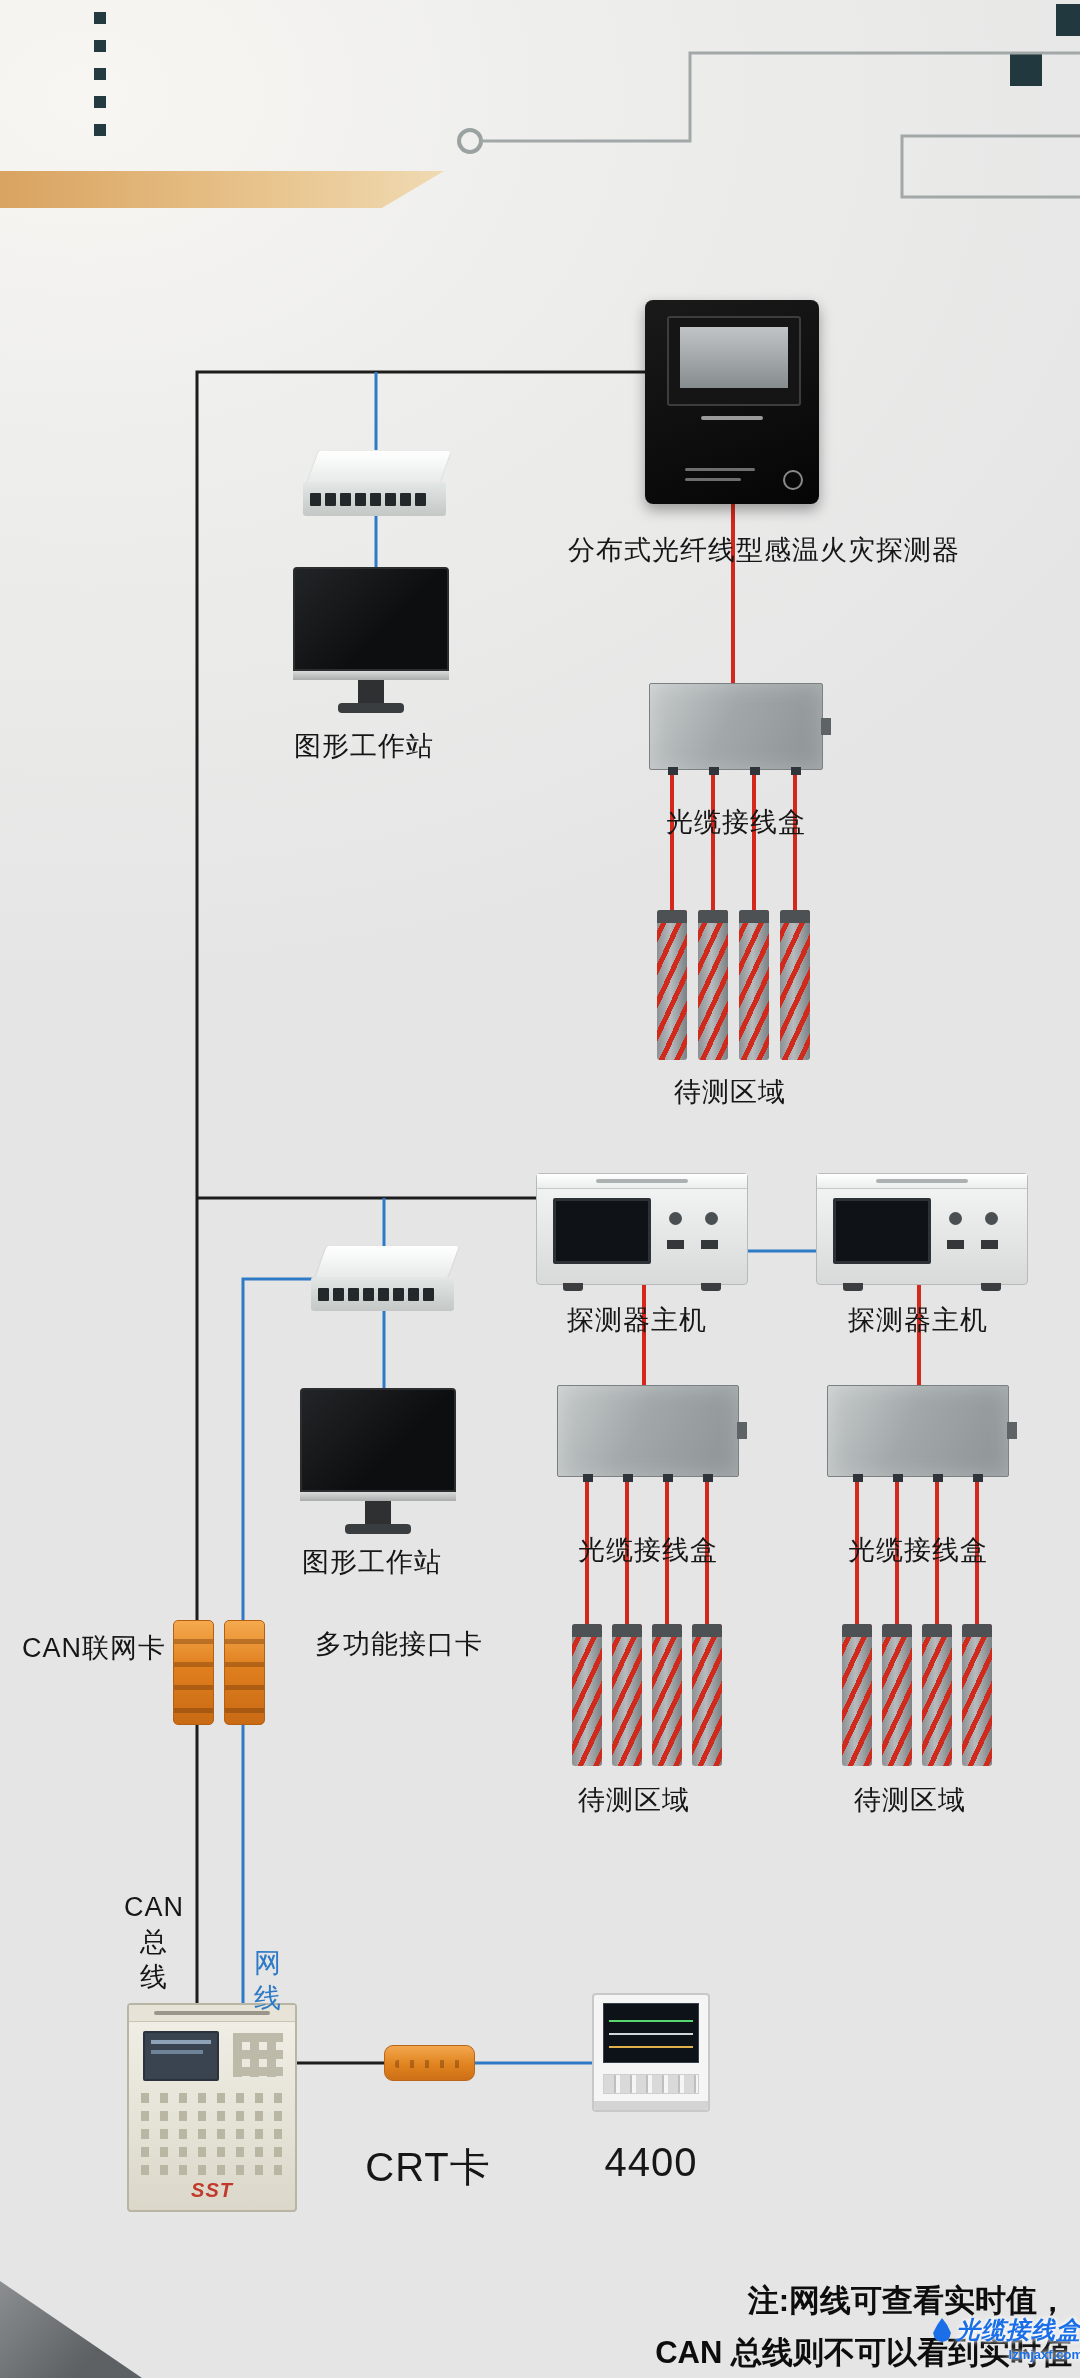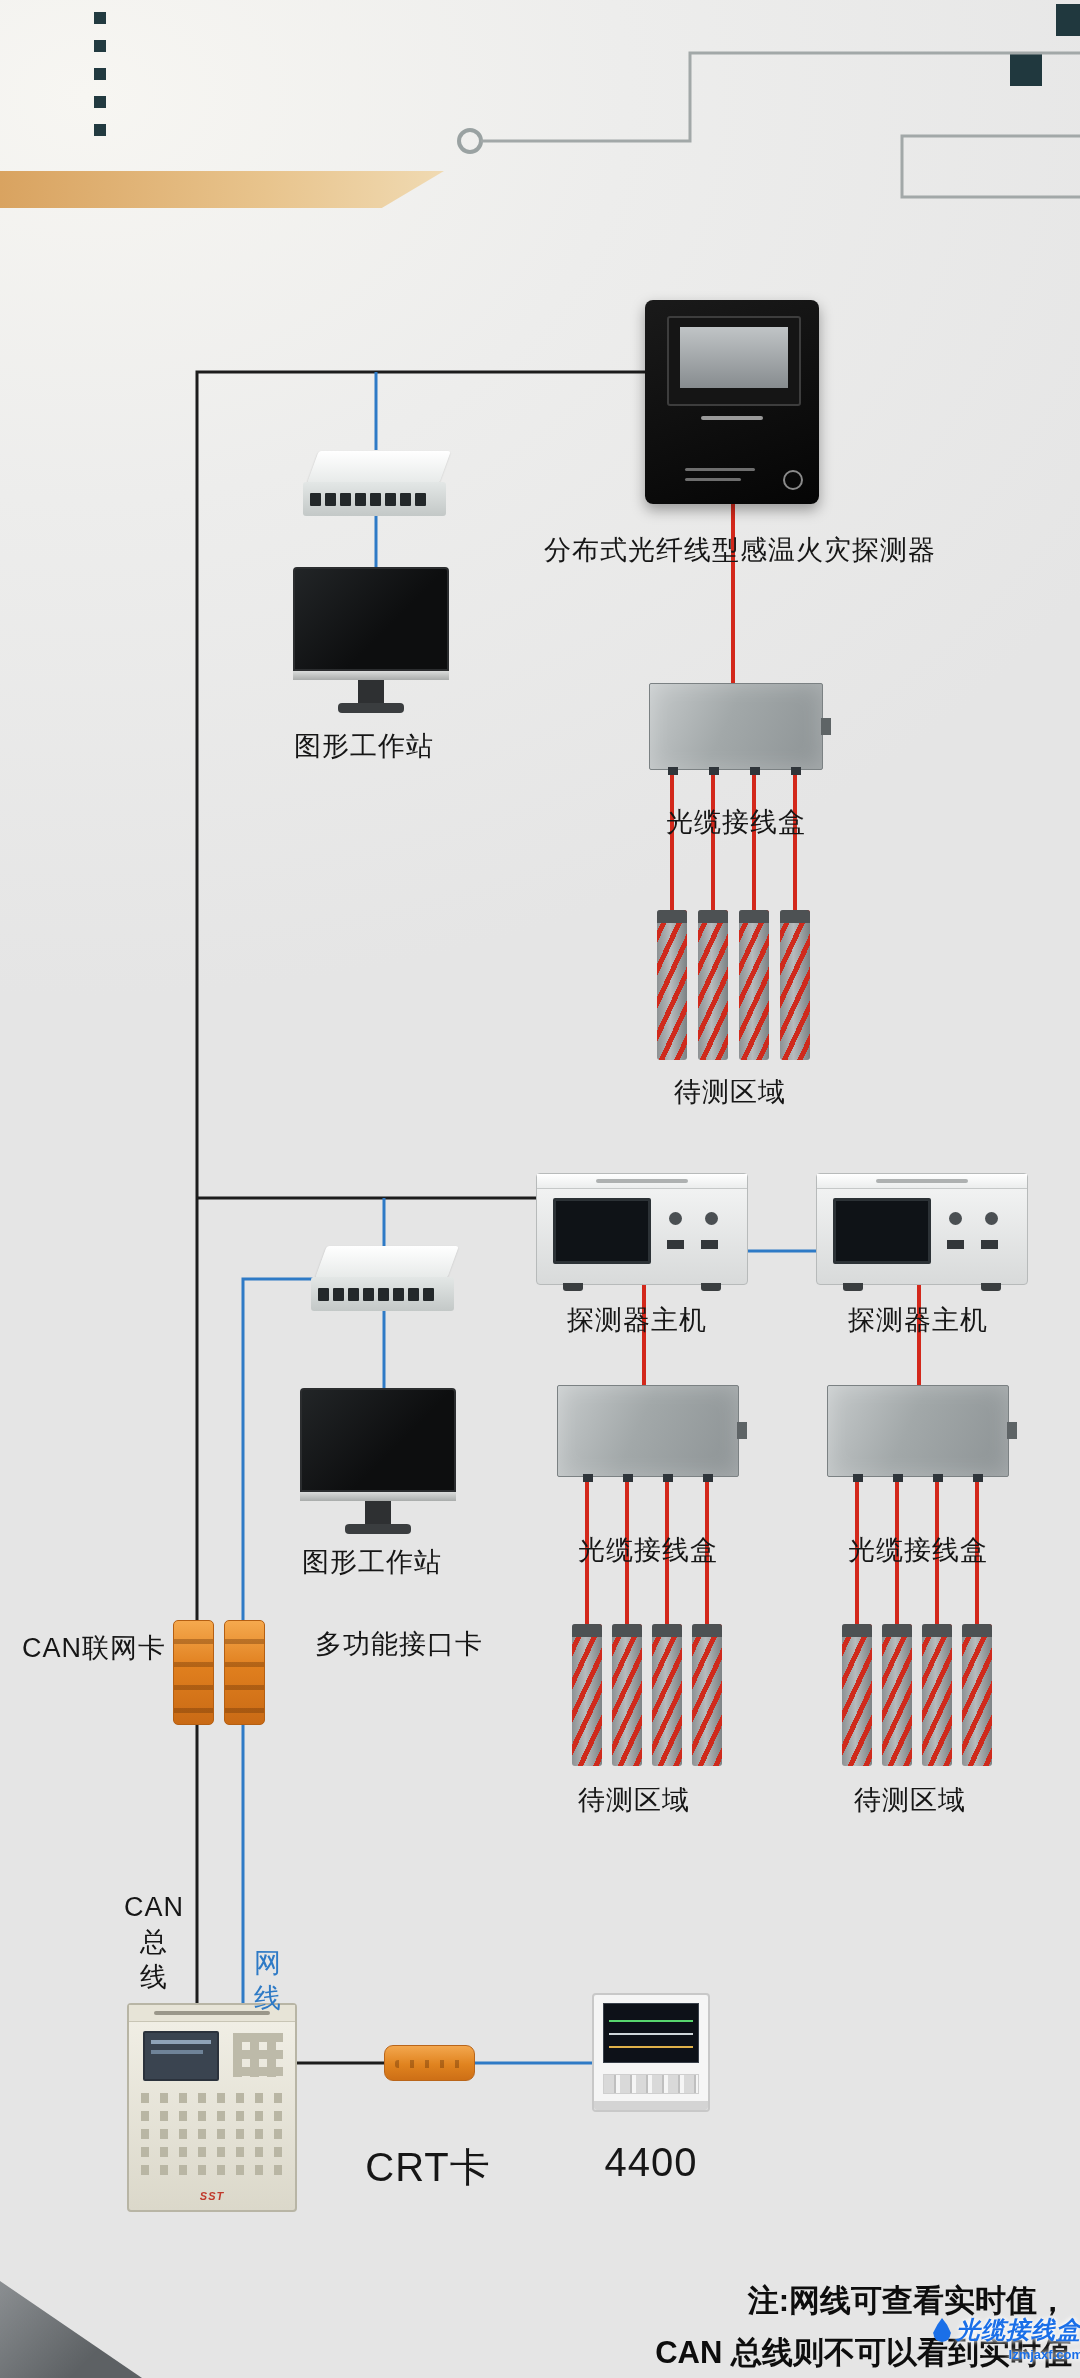--- a/index.html
+++ b/index.html
@@ -87,21 +87,21 @@
   .fp-headtext{position:absolute;left:15%;top:6px;width:70%;height:4px;background:#9a978a;border-radius:2px;}
   .fp-screen{position:absolute;left:14px;top:26px;width:72px;height:46px;background:#3a4450;
     border:2px solid #2b323c;border-radius:2px;}
   .fp-screen::before{content:"";position:absolute;left:6px;top:7px;right:6px;height:4px;background:#8fa3b8;}
   .fp-screen::after{content:"";position:absolute;left:6px;top:17px;right:14px;height:4px;background:#6f8398;}
   .fp-keys{position:absolute;right:12px;top:28px;width:50px;height:44px;
     background:repeating-linear-gradient(90deg,#bdbaa9 0 9px,transparent 9px 17px),
                repeating-linear-gradient(180deg,#bdbaa9 0 9px,transparent 9px 17px);}
   .fp-row{position:absolute;left:12px;right:12px;height:10px;
     background:repeating-linear-gradient(90deg,#b9b6a4 0 8px,transparent 8px 19px);}
-  .fp-brand{position:absolute;left:0;right:0;bottom:8px;text-align:center;font-size:11px;font-weight:700;
+  .fp-brand{position:absolute;left:0;right:0;bottom:8px;text-align:center;font-size:20px;font-weight:700;
     font-style:italic;color:#c0392b;letter-spacing:1px;}
   
   .crtdev{width:91px;height:36px;border-radius:9px;border:1px solid #b9651a;box-sizing:border-box;
     background:linear-gradient(180deg,#f3a74e 0%,#e0831f 55%,#cd6f16 100%);}
   .crtdev::before{content:"";position:absolute;left:10px;right:10px;top:14px;height:8px;border-radius:3px;
     background:repeating-linear-gradient(90deg,rgba(95,45,5,.38) 0 4px,transparent 4px 15px);}
   
   .dev9200{width:118px;height:119px;background:#f5f5f5;border:2px solid #c8c8c8;border-radius:4px;box-sizing:border-box;}
   .n92-screen{position:absolute;left:9px;top:8px;right:9px;height:58px;background:#0d1118;border:1px solid #39404a;}
   .n92-tr{position:absolute;left:5%;right:5%;height:2px;}
@@ -298,21 +298,21 @@
   <div class="dev dev9200" style="left:592px;top:1993px">
     <div class="n92-screen">
       <div class="n92-tr" style="top:28%;background:#58d66e"></div>
       <div class="n92-tr" style="top:50%;background:#cfd6da"></div>
       <div class="n92-tr" style="top:72%;background:#e0b14a"></div>
     </div>
     <div class="n92-btns"></div>
     <div class="n92-base"></div>
   </div>
 
-  <div class="lbl ctr" style="left:520px;top:532px;width:440px">分布式光纤线型感温火灾探测器</div>
+  <div class="lbl ctr" style="left:544px;top:532px;width:440px">分布式光纤线型感温火灾探测器</div>
   <div class="lbl ctr" style="left:264px;top:728px;width:200px">图形工作站</div>
   <div class="lbl ctr" style="left:636px;top:804px;width:200px">光缆接线盒</div>
   <div class="lbl ctr" style="left:630px;top:1074px;width:200px">待测区域</div>
 
   <div class="lbl ctr" style="left:537px;top:1302px;width:200px">探测器主机</div>
   <div class="lbl ctr" style="left:818px;top:1302px;width:200px">探测器主机</div>
   <div class="lbl ctr" style="left:272px;top:1544px;width:200px">图形工作站</div>
   <div class="lbl ctr" style="left:548px;top:1532px;width:200px">光缆接线盒</div>
   <div class="lbl ctr" style="left:818px;top:1532px;width:200px">光缆接线盒</div>
   <div class="lbl ctr" style="left:534px;top:1782px;width:200px">待测区域</div>

